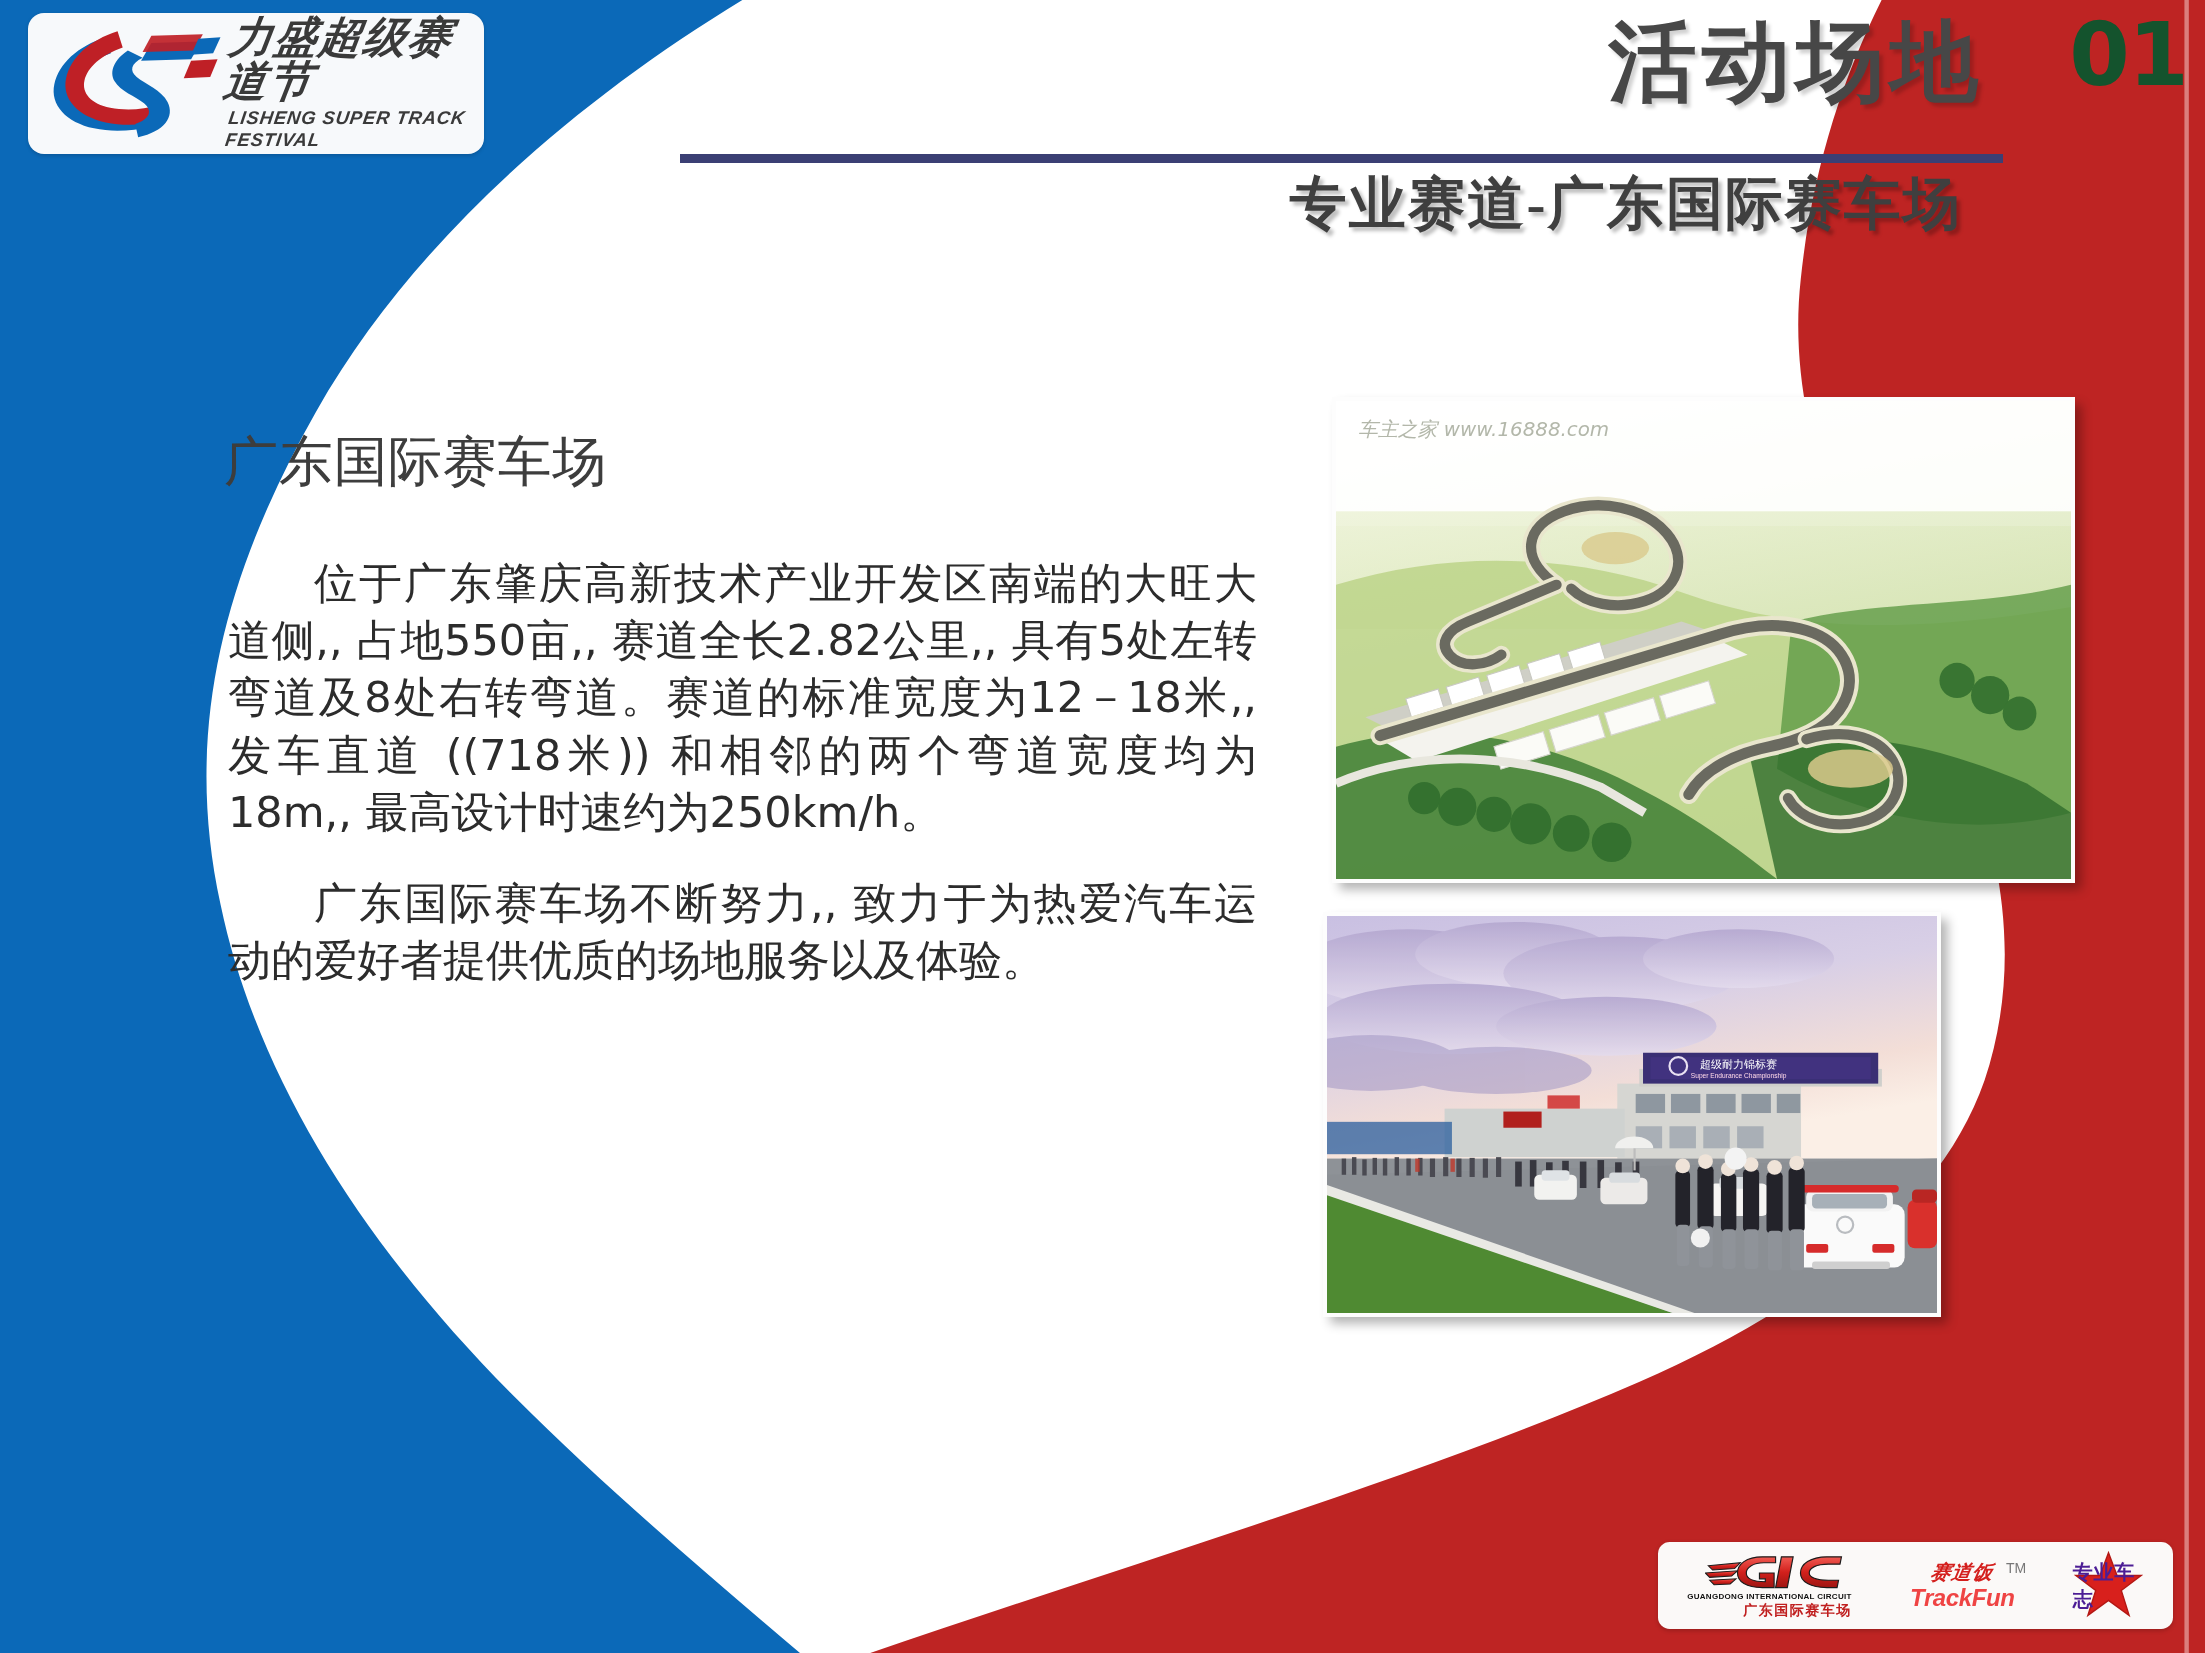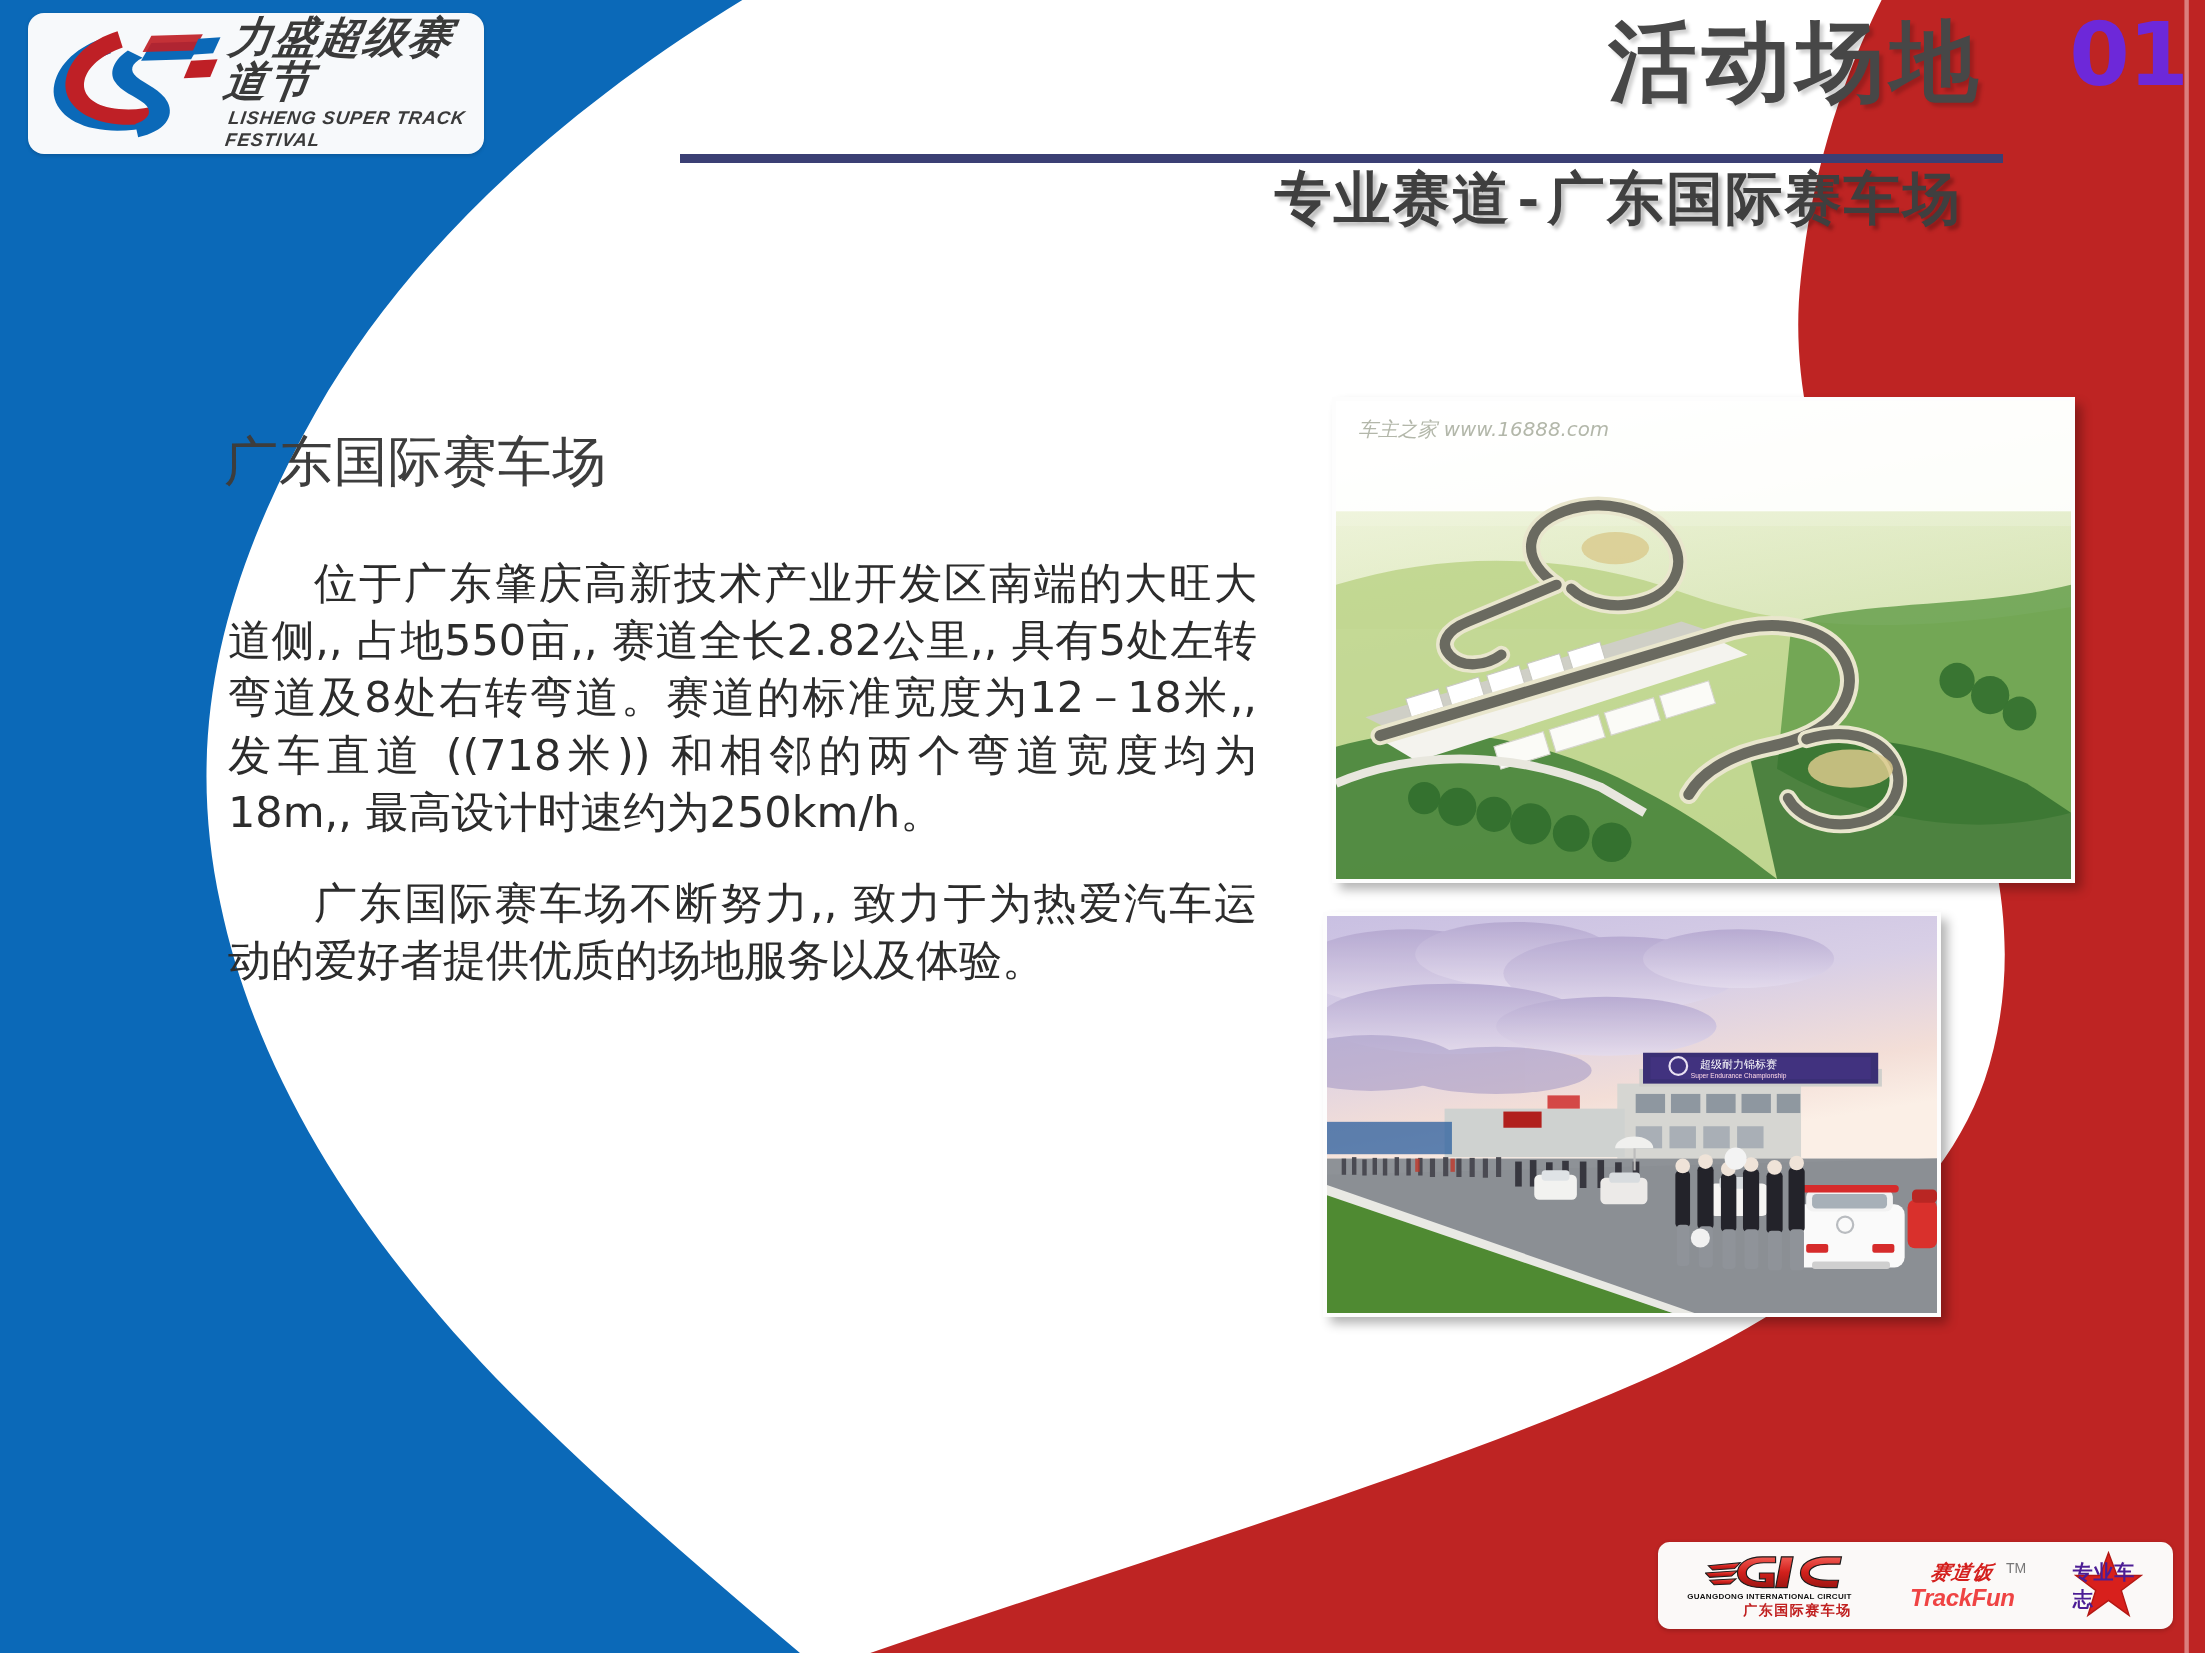--- a/index.html
+++ b/index.html
@@ -48,26 +48,26 @@
   }
   .title-rule{
     position:absolute;left:680px;top:154px;width:1323px;height:8.8px;
     background:#3b3f74;
   }
   .title-sub{
     position:absolute;right:243px;top:175px;
     font-size:57px;font-weight:bold;color:#3f3f3f;
     letter-spacing:2.2px;line-height:1;
     text-shadow:3.7px 3.7px 3.7px rgba(0,0,0,.25);
-    font-family:Liberation Mono, monospace;
+    font-family:Liberation Serif, serif;
     white-space:nowrap;
   }
   .page-number{
     position:absolute;right:17.6px;top:11.8px;
-    font-size:87px;font-weight:bold;color:#6d28d9;
+    font-size:87px;font-weight:bold;color:#14532d;
     letter-spacing:-1.5px;line-height:1;
     font-family:"DejaVu Sans",sans-serif;
   }
 
   
   .body-heading{
     position:absolute;left:224px;top:426px;
     font-size:54px;color:#3d3d3d;letter-spacing:0.7px;
     font-family:"DejaVu Sans",sans-serif;
   }

